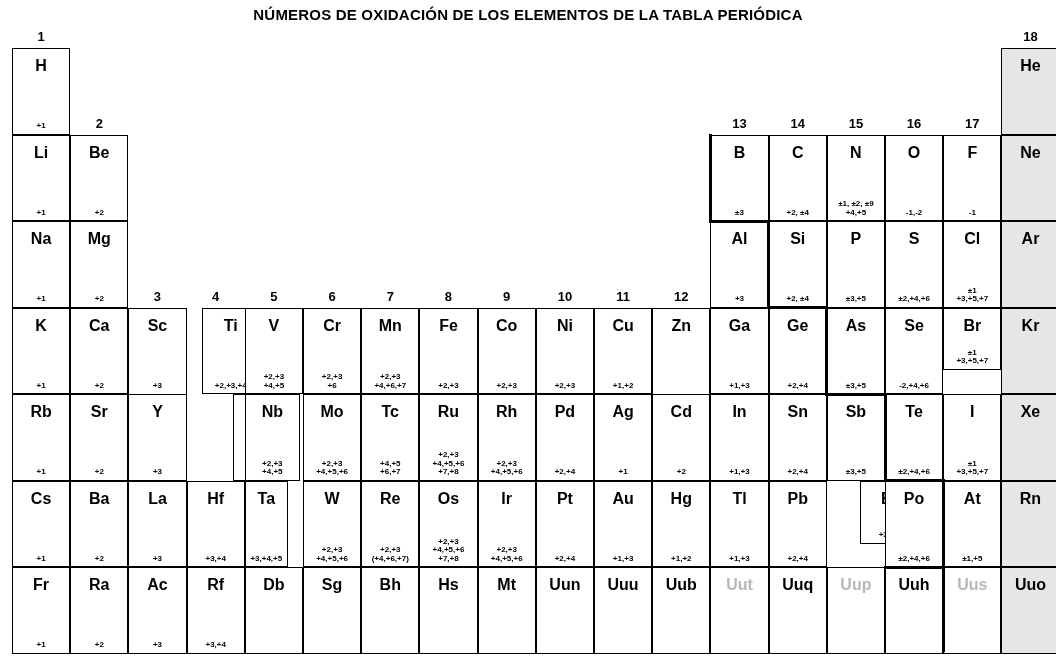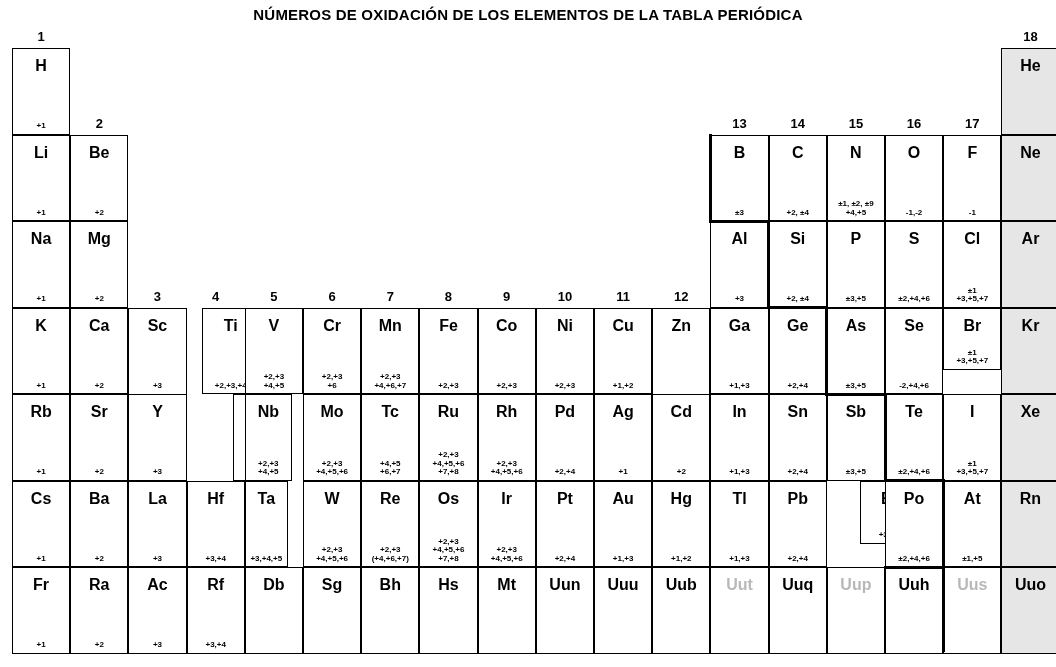--- a/index.html
+++ b/index.html
@@ -332,21 +332,21 @@
         <div class="ox">
           <span class="ln">+3</span>
         </div>
       </div>
       <div class="cell" style="left: 186.6px; top: 394px; width: 58.2px; height: 86.5px; margin-left: 46px;">
         <div class="sym">Zr</div>
         <div class="ox">
           <span class="ln">+3,+4</span>
         </div>
       </div>
-      <div class="cell" style="left: 244.8px; top: 394px; width: 47px; height: 86.5px;">
+      <div class="cell" style="left: 244.8px; top: 394px; width: 55px; height: 86.5px;">
         <div class="sym">Nb</div>
         <div class="ox">
           <span class="ln">+2,+3</span>
           <span class="ln">+4,+5</span>
         </div>
       </div>
       <div class="cell" style="left: 303px; top: 394px; width: 58.2px; height: 86.5px;">
         <div class="sym">Mo</div>
         <div class="ox">
           <span class="ln">+2,+3</span>

